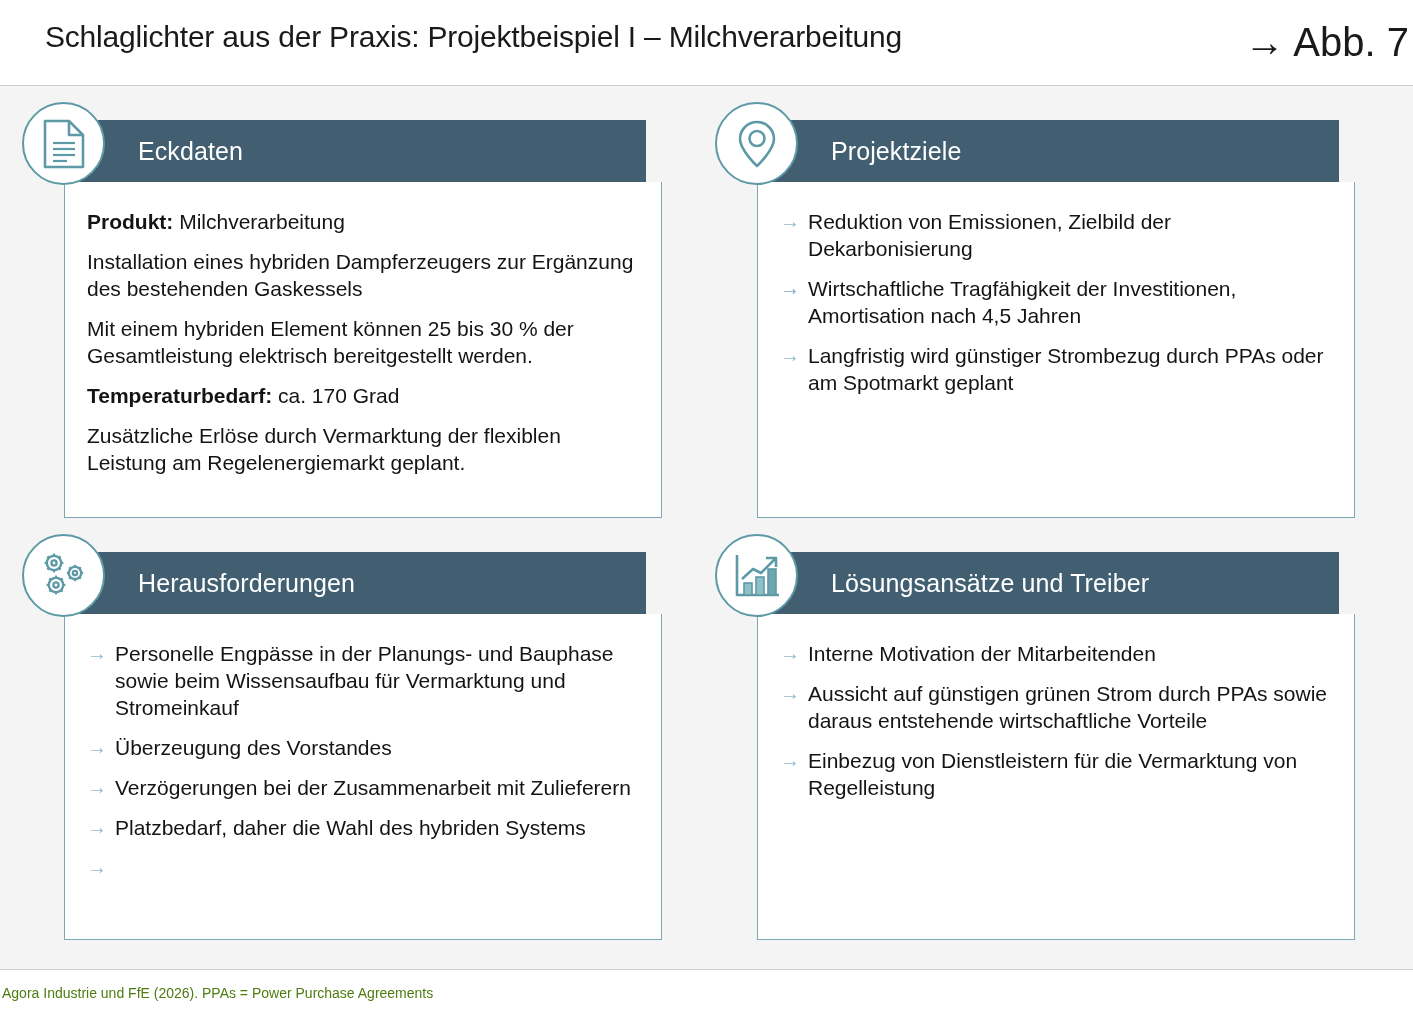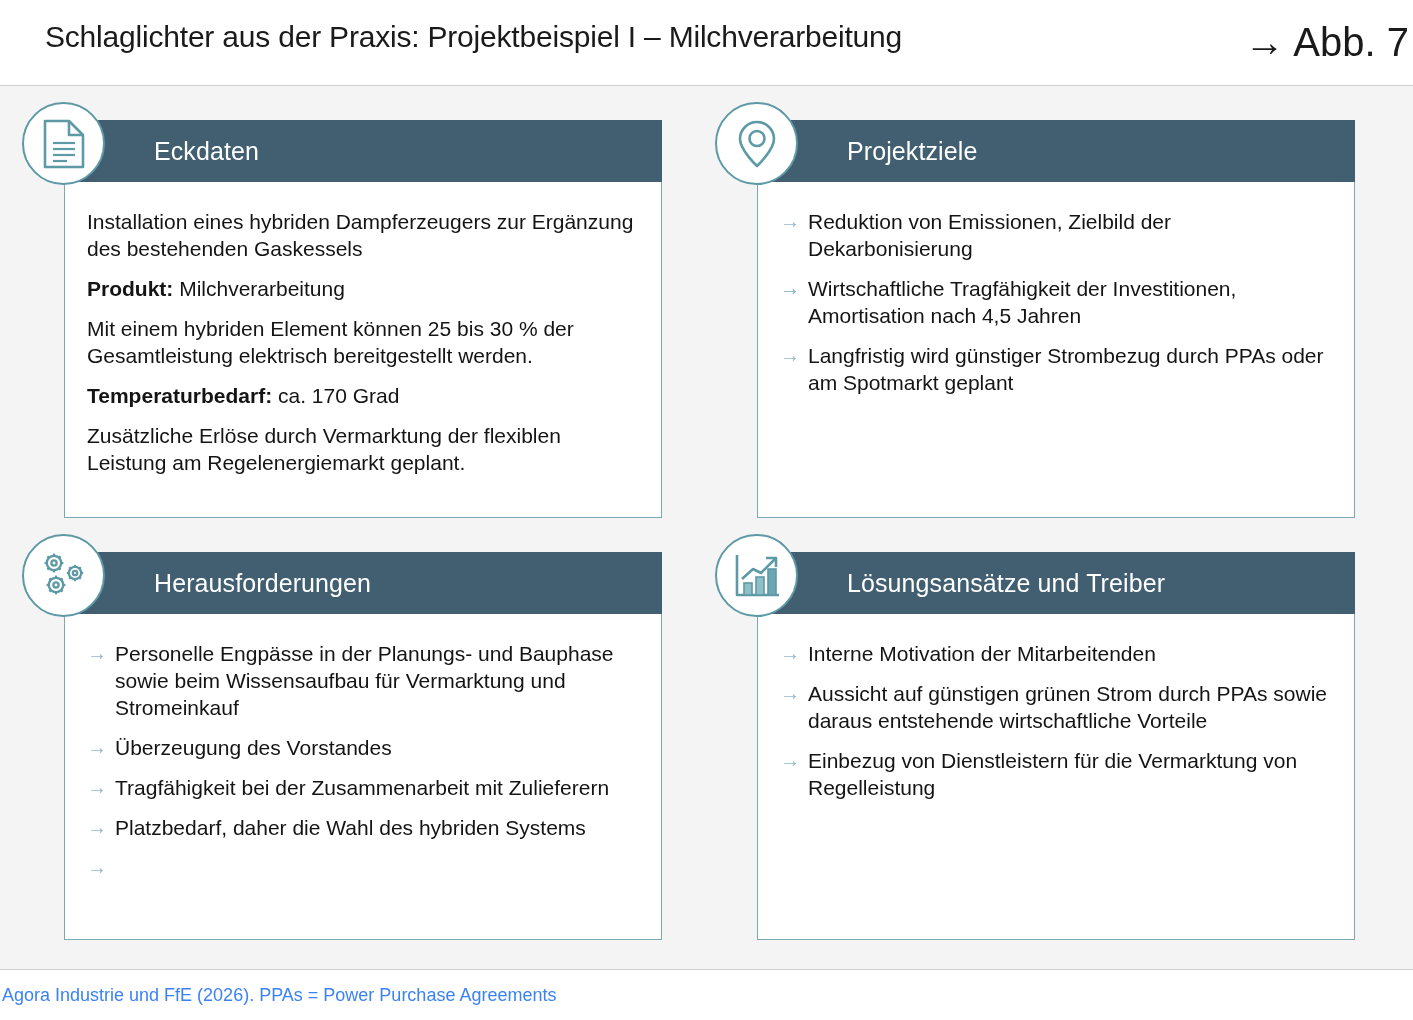--- a/index.html
+++ b/index.html
@@ -49,21 +49,21 @@
     border-bottom: 1px solid #cfcfcf;
     box-sizing: border-box;
   }
 
   
   .card {
     position: absolute;
   }
   .card-header {
     position: absolute;
-    left: 42px; top: 0;
+    left: 26px; top: 0;
     height: 62px;
     background: #42footer;
   }
   .card-header {
     background: #415f70;
     display: flex;
     align-items: center;
   }
   .card-header-title {
     color: #ffffff;
@@ -130,22 +130,22 @@
     font-size: 20px;
     line-height: 27px;
   }
 
   .body-inner { padding: 26px 22px 10px 22px; }
 
   
   #footer-note {
     position: absolute;
     left: 2px; top: 985px;
-    font-size: 18px;
-    color: #3b82f6;
+    font-size: 14px;
+    color: #4d7c0f;
     white-space: nowrap;
   }
 </style>
 </head>
 <body>
 
 <div id="title-bar">
   <div id="page-title">Schlaglichter aus der Praxis: Projektbeispiel I – Milchverarbeitung</div>
   <div id="figure-ref">→ Abb. 7</div>
 </div>
@@ -153,24 +153,24 @@
 <div id="content-panel">
 
   <div class="card" id="card-eckdaten" style="left:22px; top:34px; width:640px;">
     <div class="card-stem" style="height:84px;"></div>
     <div class="card-header" style="width:598px;">
       <span class="card-header-title">Eckdaten</span>
     </div>
     <div class="card-body" style="width:598px; height:336px;">
       <div class="body-inner">
         <p class="para">
+          <b>Produkt:</b><span> Milchverarbeitung</span>
+        </p>
+        <p class="para">
           <span>Installation eines hybriden Dampferzeugers zur Ergänzung des bestehenden Gaskessels</span>
-        </p>
-        <p class="para">
-          <b>Produkt:</b><span> Milchverarbeitung</span>
         </p>
         <p class="para">
           <span>Mit einem hybriden Element können 25 bis 30 % der Gesamtleistung elektrisch bereitgestellt werden.</span>
         </p>
         <p class="para">
           <b>Temperaturbedarf:</b><span> ca. 170 Grad</span>
         </p>
         <p class="para">
           <span>Zusätzliche Erlöse durch Vermarktung der flexiblen Leistung am Regelenergiemarkt geplant.</span>
         </p>
@@ -238,21 +238,21 @@
           <li class="bullet">
             <span class="bullet-arrow">→</span>
             <span>Personelle Engpässe in der Planungs- und Bauphase sowie beim Wissensaufbau für Vermarktung und Stromeinkauf</span>
           </li>
           <li class="bullet">
             <span class="bullet-arrow">→</span>
             <span>Überzeugung des Vorstandes</span>
           </li>
           <li class="bullet">
             <span class="bullet-arrow">→</span>
-            <span>Tragfähigkeit bei der Zusammenarbeit mit Zulieferern</span>
+            <span>Verzögerungen bei der Zusammenarbeit mit Zulieferern</span>
           </li>
           <li class="bullet">
             <span class="bullet-arrow">→</span>
             <span>Platzbedarf, daher die Wahl des hybriden Systems</span>
           </li>
           <li class="bullet">
             <span class="bullet-arrow">→</span>
           </li>
         </ul>
       </div>

